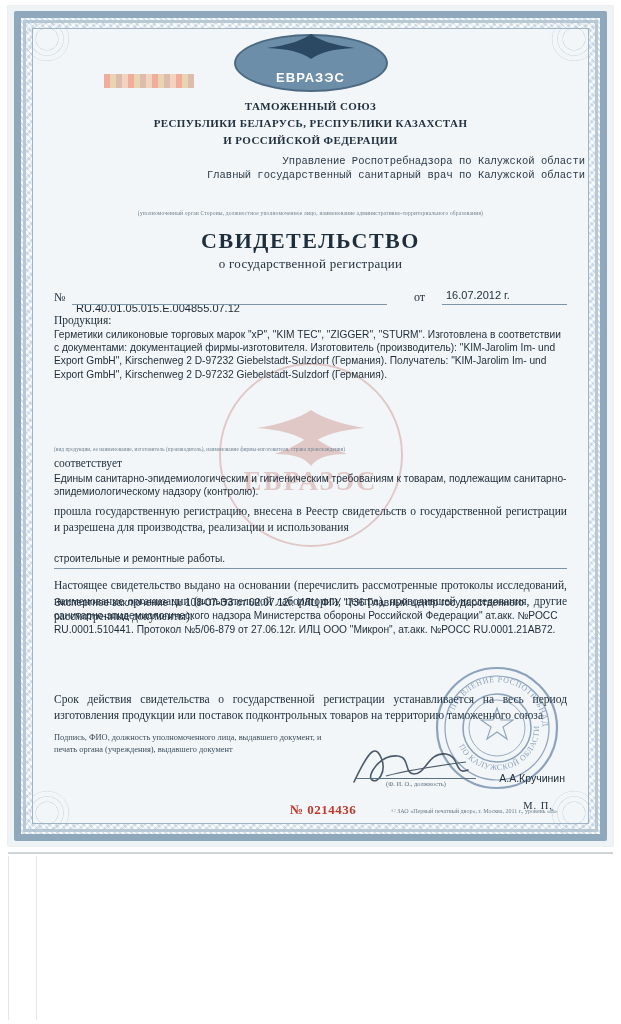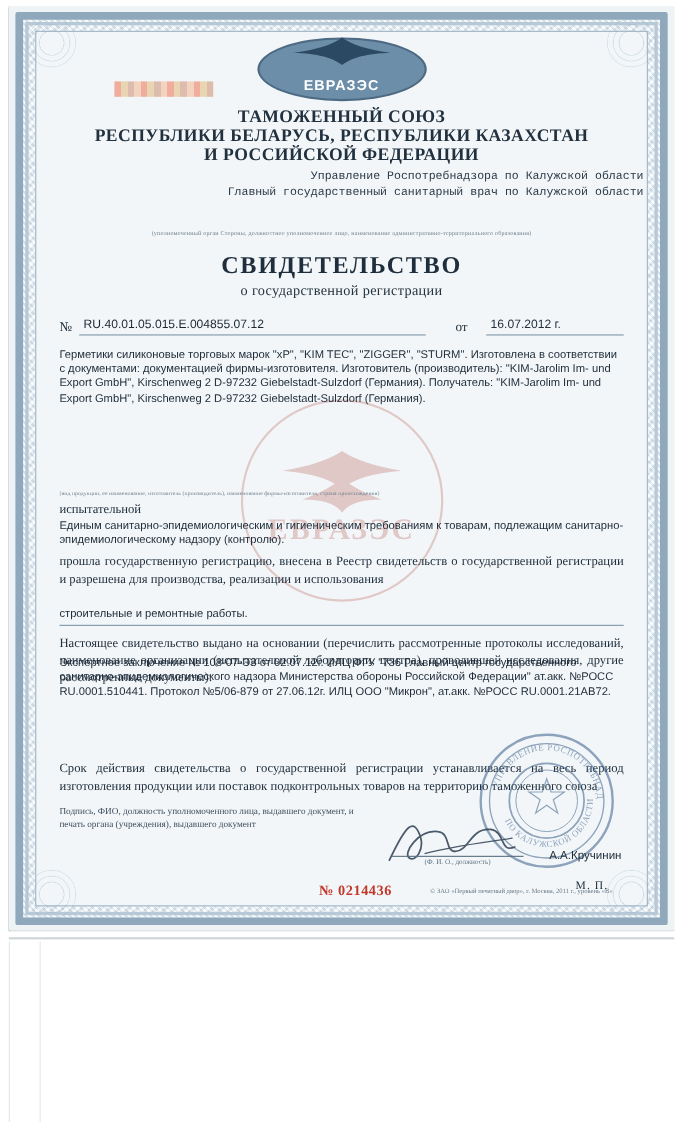--- a/index.html
+++ b/index.html
@@ -165,21 +165,21 @@
   }
 
   
   .ts-title {
     position: absolute;
     left: 0; right: 0;
     top: 66px;
     text-align: center;
     font-family: "Liberation Serif", serif;
     font-weight: bold;
-    font-size: 16px;
+    font-size: 11px;
     letter-spacing: .4px;
     line-height: 17px;
     color: #22313f;
   }
   .org-lines {
     position: absolute;
     left: 0; right: 0;
     top: 122px;
     text-align: right;
     font-family: Liberation Mono, monospace;
@@ -226,21 +226,21 @@
     left: 18px;
     right: 18px;
     top: 256px;
     height: 20px;
     font-family: "Liberation Serif", serif;
     font-size: 12px;
     color: #22313f;
   }
   .numrow .lbl-no { position: absolute; left: 0; top: 2px; font-size: 12px; }
   .numrow .val-no {
-    position: absolute; left: 22px; top: 1px;
+    position: absolute; left: 22px; top: 14px;
     font-family: "Liberation Sans", sans-serif;
     font-size: 11px;
     color: #1b2833;
   }
   .numrow .lbl-ot { position: absolute; left: 360px; top: 2px; }
   .numrow .val-date {
     position: absolute; left: 392px; top: 1px;
     font-family: "Liberation Sans", sans-serif;
     font-size: 11px;
   }
@@ -469,26 +469,27 @@
       <div class="numrow">
         <span class="lbl-no">№</span>
         <span class="val-no">RU.40.01.05.015.Е.004855.07.12</span>
         <span class="lbl-ot">от</span>
         <span class="val-date">16.07.2012 г.</span>
         <div class="rule" style="left:18px; right:180px; top:16px;"></div>
         <div class="rule" style="left:388px; right:0; top:16px;"></div>
       </div>
 
       <div class="prod-block">
+        <div class="prod-label">Продукция:</div>
         <div class="prod-text">Герметики силиконовые торговых марок "xP", "KIM TEC", "ZIGGER", "STURM". Изготовлена в соответствии с документами: документацией фирмы-изготовителя. Изготовитель (производитель): "KIM-Jarolim Im- und Export GmbH", Kirschenweg 2 D-97232 Giebelstadt-Sulzdorf (Германия).  Получатель: "KIM-Jarolim Im- und Export GmbH", Kirschenweg 2 D-97232 Giebelstadt-Sulzdorf (Германия).</div>
       </div>
 
       <div class="micro-row" style="top:414px;">(вид продукции, ее наименование, изготовитель (производитель), наименование фирмы-изготовителя, страна происхождения)</div>
 
-      <div class="block b-head" style="top:424px;">испытательной</div>
+      <div class="block b-head" style="top:424px;">соответствует</div>
       <div class="block b-body-sans" style="top:440px;">Единым санитарно-эпидемиологическим и гигиеническим требованиям к товарам, подлежащим санитарно-эпидемиологическому надзору (контролю).</div>
 
       <div class="block b-body-serif" style="top:472px;">прошла государственную регистрацию, внесена в Реестр свидетельств о государственной регистрации и разрешена для производства, реализации и использования</div>
       <div class="block b-body-sans" style="top:520px;">строительные и ремонтные работы.</div>
       <div class="rule" style="left:18px; right:18px; top:536px;"></div>
 
       <div class="block b-body-serif" style="top:546px;">Настоящее свидетельство выдано на основании (перечислить рассмотренные протоколы исследований, наименование организации (испытательной лаборатории, центра), проводившей исследования, другие рассмотренные документы):</div>
       <div class="block b-body-sans" style="top:564px;">Экспертное заключение № 108-07-ЭЗ от 02.07.12г. ИЛЦ ФГУ "736 Главный центр государственного санитарно-эпидемиологического надзора Министерства обороны Российской Федерации" ат.акк. №РОСС RU.0001.510441. Протокол №5/06-879 от 27.06.12г. ИЛЦ ООО "Микрон", ат.акк. №РОСС RU.0001.21АВ72.</div>
 
       <div class="block b-body-serif" style="top:660px;">Срок действия свидетельства о государственной регистрации устанавливается на весь период изготовления продукции или поставок подконтрольных товаров на территорию таможенного союза</div>

